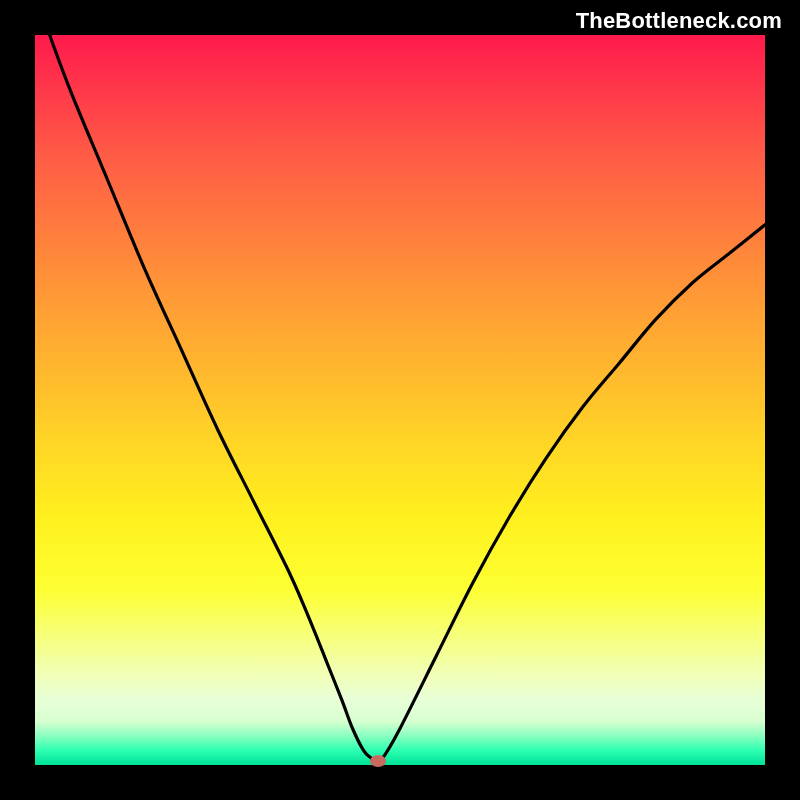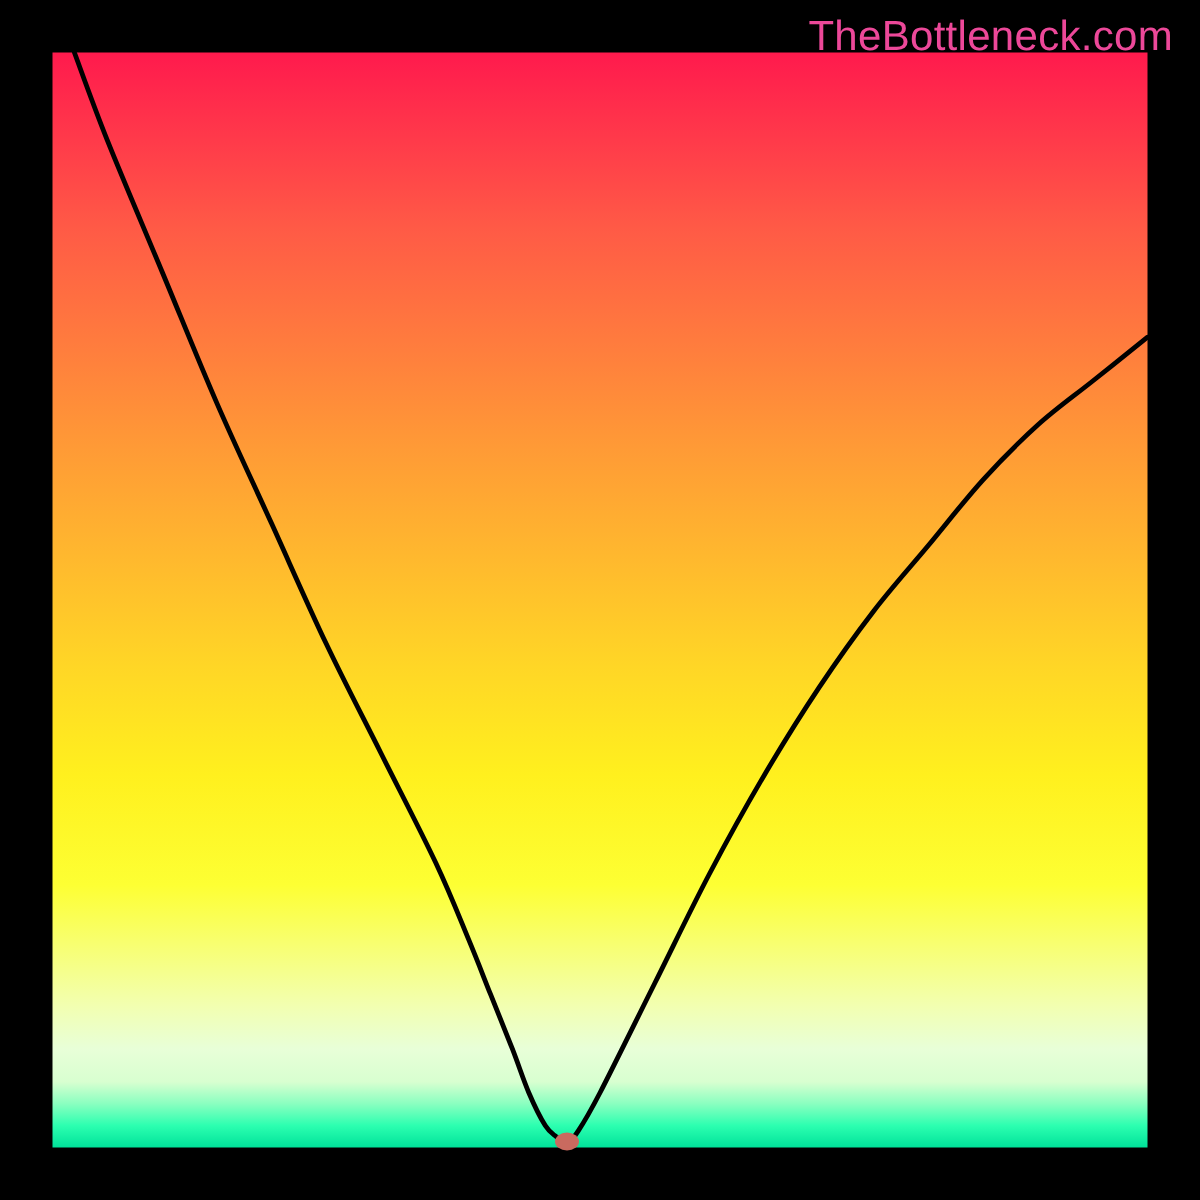--- a/index.html
+++ b/index.html
@@ -40,23 +40,23 @@
       #d8ffd0 94%,
       #8affc0 96%,
       #2cffb0 98%,
       #00e29a 100%
     );
   }
   .watermark {
     position: absolute;
     top: 8px;
     right: 18px;
-    color: #ec4899;
-    font-size: 28px;
-    font-weight: 400;
+    color: #ffffff;
+    font-size: 22px;
+    font-weight: 700;
     letter-spacing: 0.2px;
   }
   svg.curve {
     position: absolute;
     left: 0;
     top: 0;
     width: 730px;
     height: 730px;
     overflow: visible;
   }

